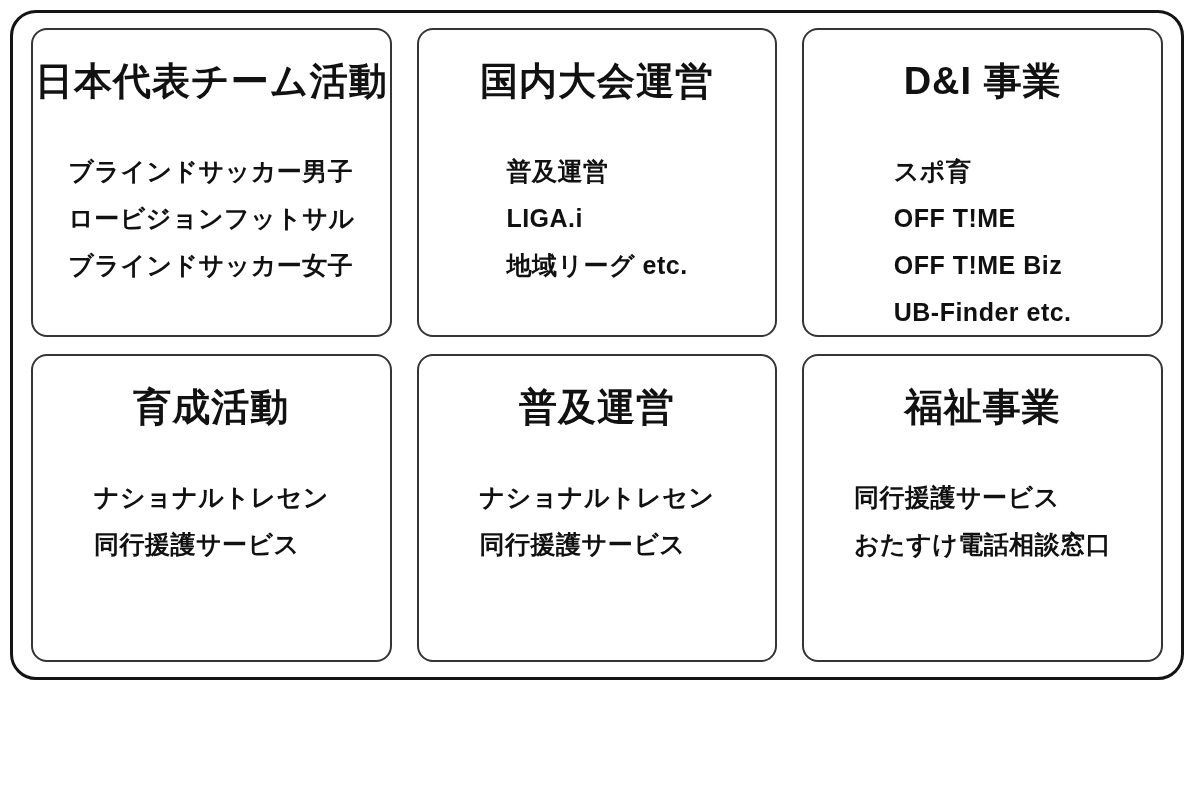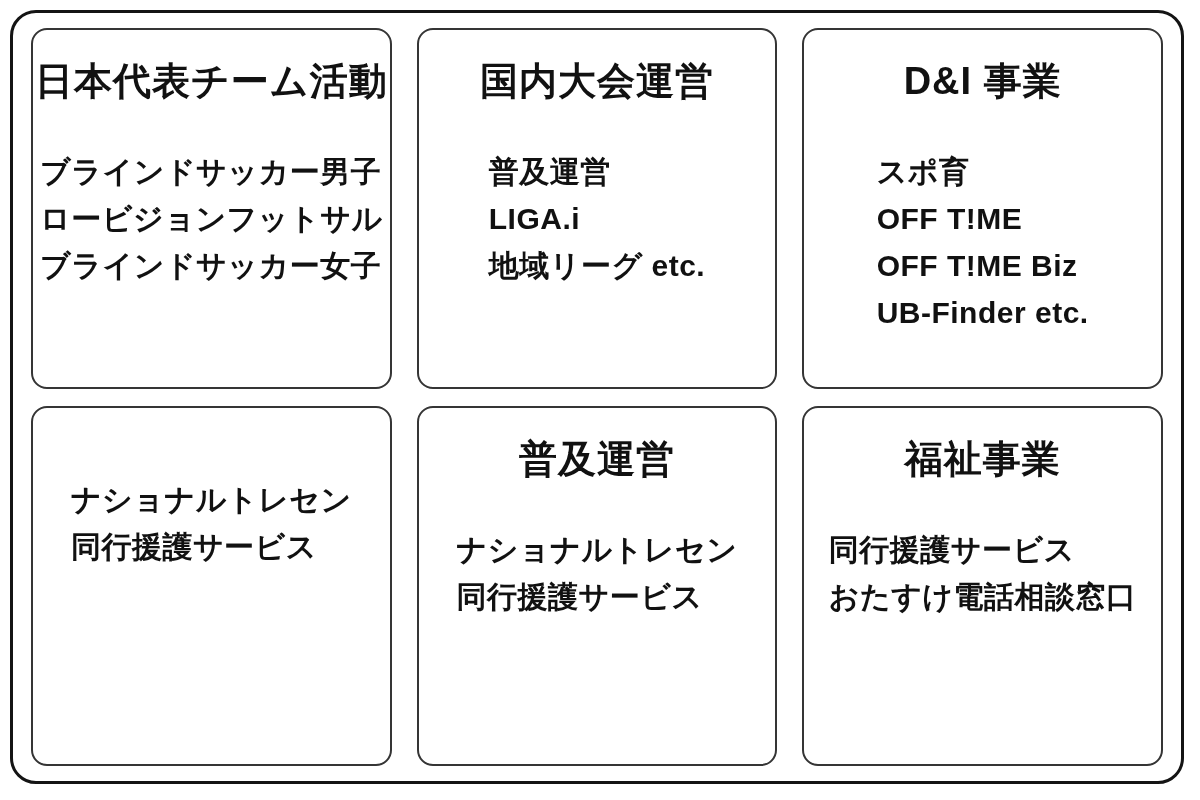--- a/index.html
+++ b/index.html
@@ -10,21 +10,21 @@
     background: #ffffff;
     overflow: hidden;
     font-family: "Liberation Sans", "DejaVu Sans", sans-serif;
     color: #111111;
   }
   .frame {
     position: absolute;
     left: 10px;
     top: 10px;
     width: 1174px;
-    height: 774px;
+    height: 670px;
     border: 3px solid #141414;
     border-radius: 26px;
     box-sizing: border-box;
   }
   .grid {
     position: absolute;
     left: 18px;
     top: 15px;
     right: 18px;
     bottom: 15px;
@@ -52,21 +52,21 @@
     white-space: nowrap;
   }
   .card-items {
     display: inline-block;
     list-style: none;
     margin: 42px auto 0;
     padding: 0;
     text-align: left;
   }
   .card-items li {
-    font-size: 30px;
+    font-size: 25px;
     line-height: 47px;
     font-weight: bold;
     letter-spacing: 0.5px;
     white-space: nowrap;
   }
 </style>
 </head>
 <body>
 
 <div class="frame">
@@ -80,20 +80,21 @@
     <h2 class="card-title">国内大会運営</h2>
     <ul class="card-items"><li>普及運営</li><li>LIGA.i</li><li>地域リーグ etc.</li></ul>
   </section>
 
   <section class="card">
     <h2 class="card-title">D&amp;I 事業</h2>
     <ul class="card-items"><li>スポ育</li><li>OFF T!ME</li><li>OFF T!ME Biz</li><li>UB-Finder etc.</li></ul>
   </section>
 
   <section class="card">
+    <h2 class="card-title">育成活動</h2>
     <ul class="card-items"><li>ナショナルトレセン</li><li>同行援護サービス</li></ul>
   </section>
 
   <section class="card">
     <h2 class="card-title">普及運営</h2>
     <ul class="card-items"><li>ナショナルトレセン</li><li>同行援護サービス</li></ul>
   </section>
 
   <section class="card">
     <h2 class="card-title">福祉事業</h2>

